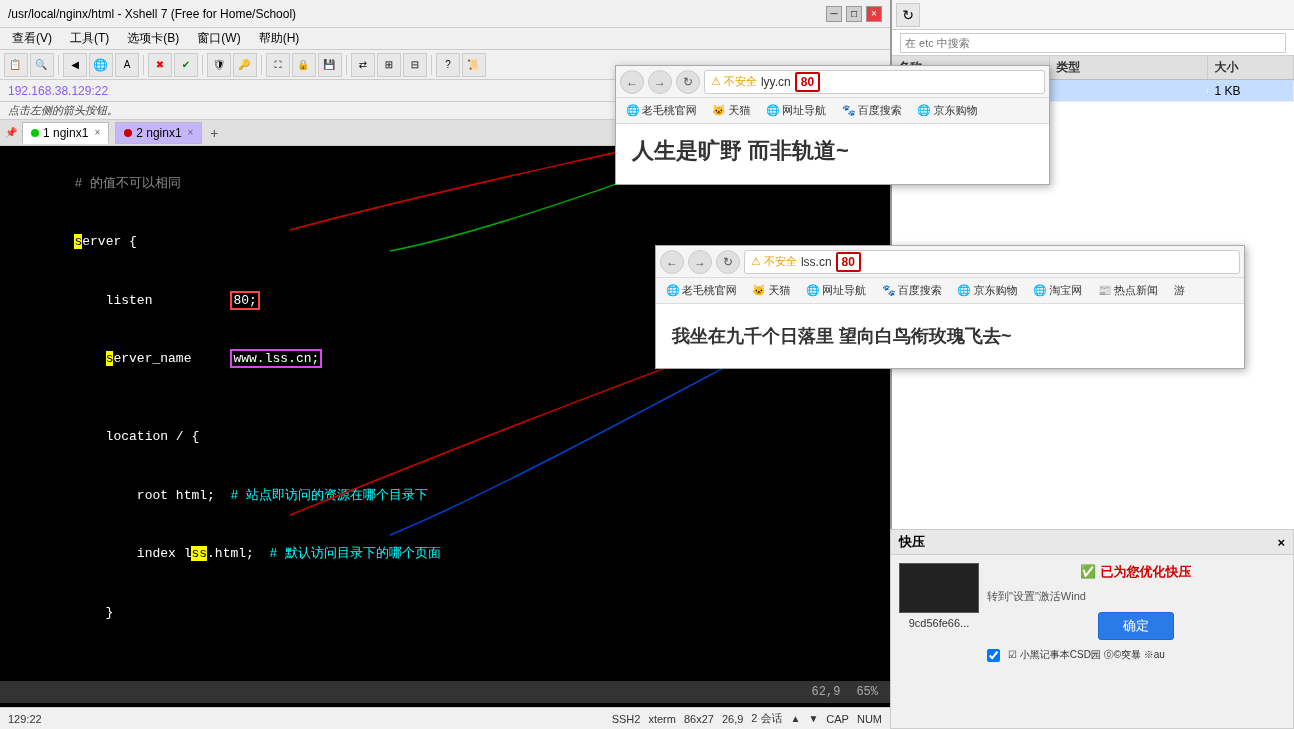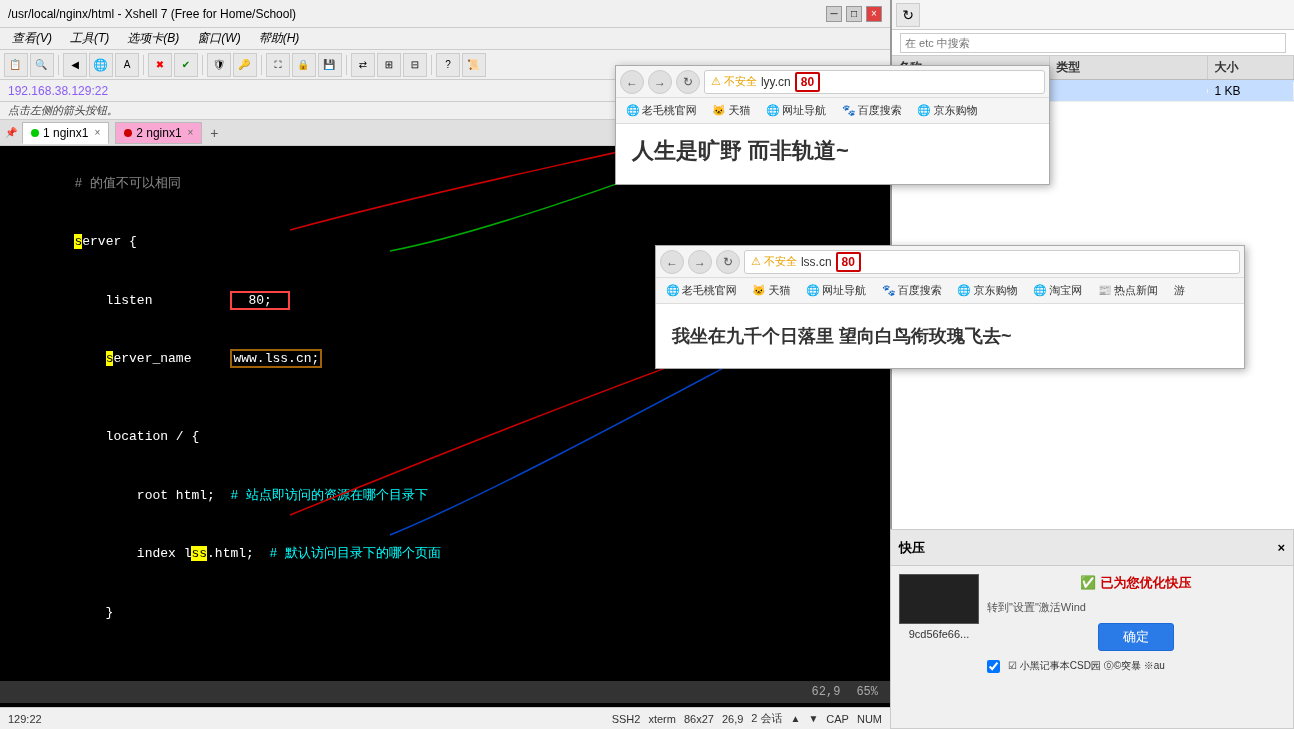--- a/index.html
+++ b/index.html
@@ -59,21 +59,20 @@
       padding: 0 4px;
       gap: 2px;
       font-size: 12px;
       color: #000;
       border-bottom: 1px solid #ccc;
     }
 
     .menu-item {
       padding: 2px 8px;
       cursor: pointer;
-      font-style: italic;
     }
 
     .xshell-toolbar {
       background: #f0f0f0;
       height: 30px;
       display: flex;
       align-items: center;
       padding: 0 4px;
       gap: 2px;
       border-bottom: 1px solid #ccc;
@@ -143,21 +142,21 @@
       cursor: pointer;
       border: 1px solid #bbb;
     }
 
     .tab-item.active {
       background: #fff;
       border-bottom-color: #fff;
     }
 
     .tab-item.inactive {
-      background: #f9a8d4;
+      background: #c4b5fd;
     }
 
     .tab-dot {
       width: 8px; height: 8px;
       border-radius: 50%;
     }
 
     .tab-close {
       font-size: 10px;
       color: #666;
@@ -189,25 +188,25 @@
       white-space: pre;
     }
 
     .c-gray { color: #888; }
     .c-white { color: #fff; }
     .c-cyan { color: #00ffff; text-align: right; }
 
     .hl-red-box {
       border: 2px solid #ff4444;
       display: inline;
-      padding: 0 16px;
+      padding: 0 1px;
     }
 
     .hl-green-box {
-      border: 2px solid #a16207;
+      border: 2px solid #d946ef;
       display: inline;
       padding: 0 1px;
     }
 
     .hl-yellow-bg {
       background: #ffff00;
       color: #000;
     }
 
     .xshell-statusbar {
@@ -411,21 +410,21 @@
       height: 200px;
       background: #f0f0f0;
       border: 1px solid #ccc;
       z-index: 20;
       display: flex;
       flex-direction: column;
     }
 
     .qz-titlebar {
       background: #e8e8e8;
-      height: 36px;
+      height: 25px;
       display: flex;
       align-items: center;
       padding: 0 8px;
       font-size: 13px;
       font-weight: bold;
       border-bottom: 1px solid #ccc;
       justify-content: space-between;
     }
 
     .qz-preview {

